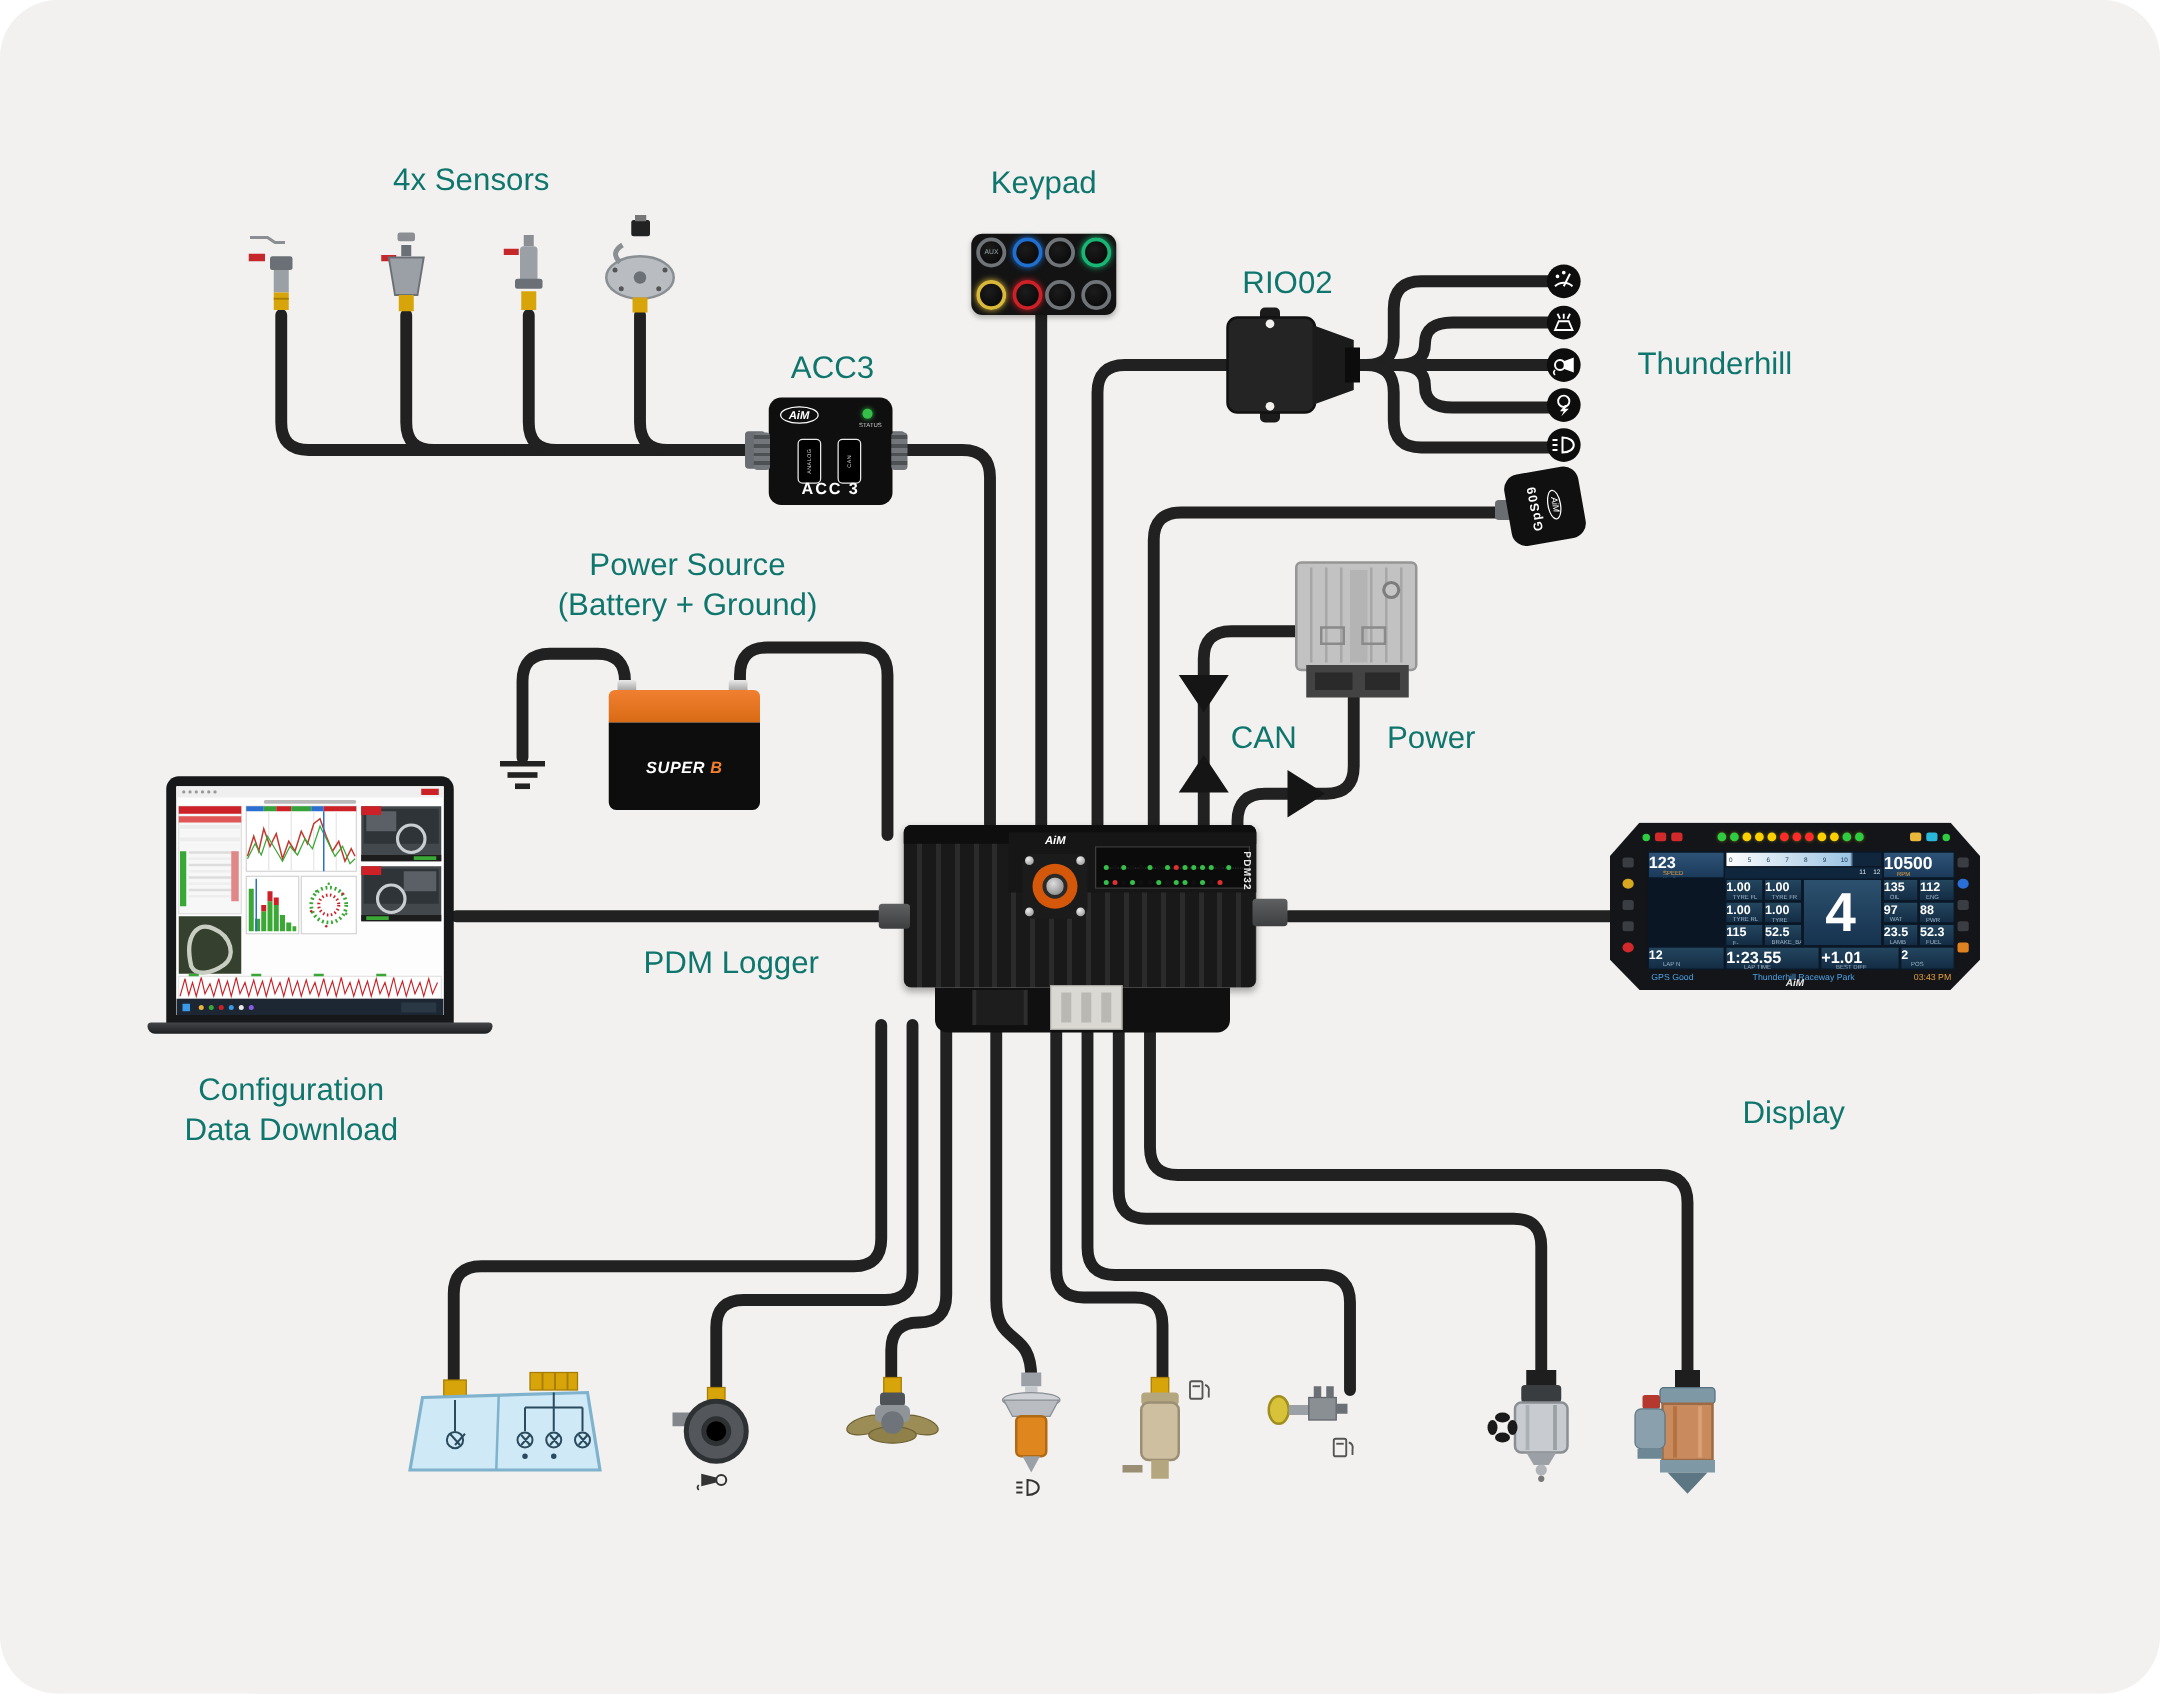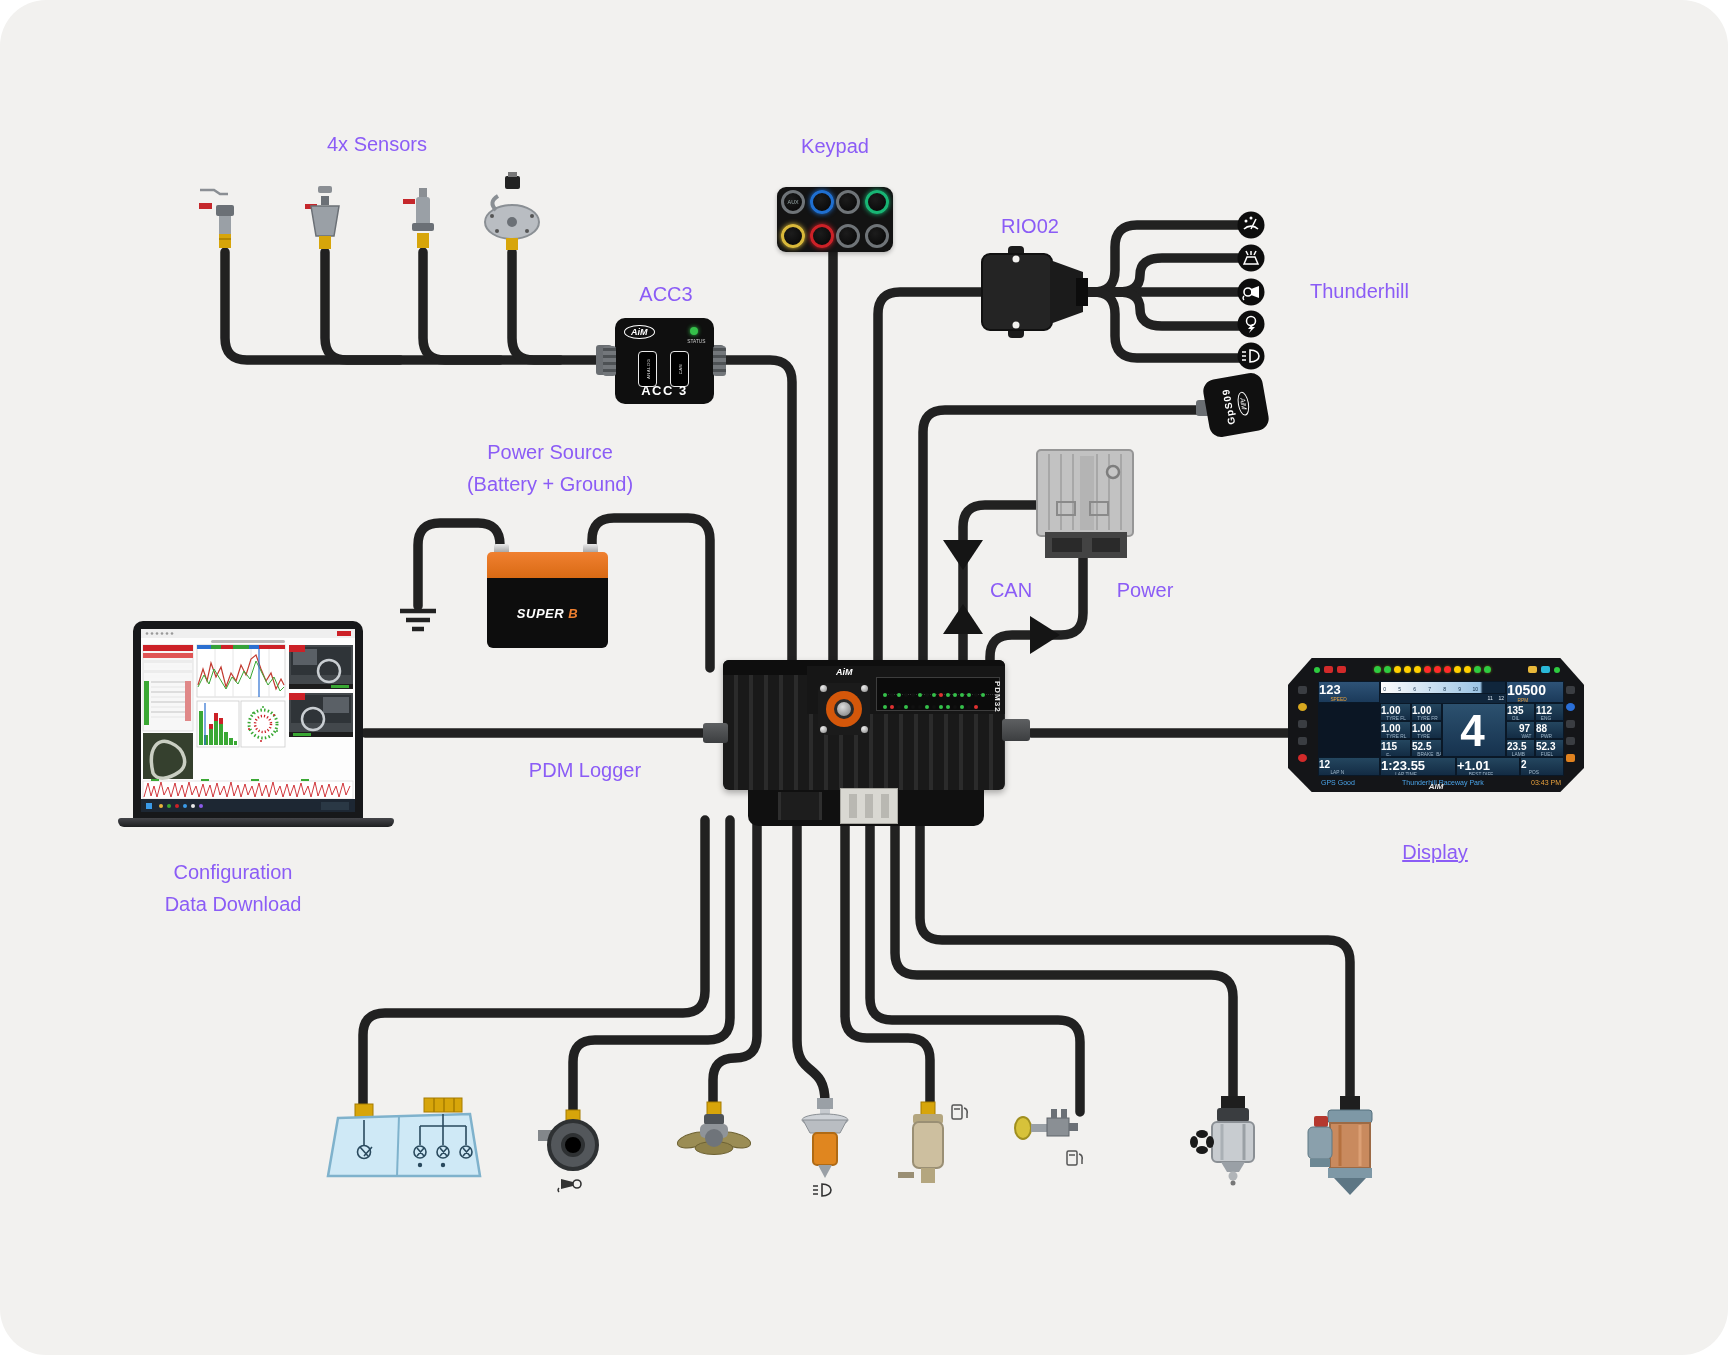--- a/index.html
+++ b/index.html
@@ -1,21 +1,21 @@
 <!DOCTYPE html>
 <html><head>
 <meta charset="utf-8">
 <style>
   html,body{margin:0;padding:0;background:#ffffff;}
   .canvas{position:relative;width:1728px;height:1355px;background:#f2f1ef;border-radius:46px;overflow:hidden;
           font-family:"Liberation Sans",sans-serif;}
   svg{display:block;}
   #wires{position:absolute;left:0;top:0;z-index:1;}
   .dev{position:absolute;z-index:2;}
-  .lbl{position:absolute;z-index:3;color:#8b5cf6;font-size:20px;line-height:32px;text-align:center;}
+  .lbl{position:absolute;z-index:3;color:#0f766e;font-size:25px;line-height:32px;text-align:center;}
   .lbl.left{text-align:left;}
   
   .keypad{left:777px;top:187px;width:116px;height:65px;background:#131313;border-radius:9px;box-shadow:0 2px 4px rgba(0,0,0,.25);}
   .kb{position:absolute;width:24px;height:24px;border-radius:50%;background:radial-gradient(circle at 40% 35%,#1c1c1c,#050505);
       border:3px solid #555;box-sizing:border-box;display:flex;align-items:center;justify-content:center;}
   .kb span{font-size:6px;color:#9aa;transform:scale(.9);}
   
   .acc3{left:615px;top:318px;width:99px;height:86px;background:#0f0f0f;border-radius:10px;}
   .acc3 .brand{position:absolute;left:9px;top:7px;color:#fff;font-style:italic;font-weight:bold;font-size:9px;
                border:1.5px solid #fff;border-radius:50%;padding:1px 6px;}
@@ -384,21 +384,21 @@
   <div>Power Source</div>
   <div>(Battery + Ground)</div>
 </div>
 <div class="lbl" style="left:980px;top:574px;width:62px;">CAN</div>
 <div class="lbl" style="left:1100px;top:574px;width:90px;">Power</div>
 <div class="lbl" style="left:495px;top:754px;width:180px;">PDM Logger</div>
 <div class="lbl" style="left:133px;top:856px;width:200px;">
   <div>Configuration</div>
   <div>Data Download</div>
 </div>
-<div class="lbl" style="left:1370px;top:836px;width:130px;text-decoration:underline;">Display</div>
+<div class="lbl" style="left:1370px;top:874px;width:130px;">Display</div>
 
 <div class="dev keypad">
   <div class="kb" style="left:4px;top:3px;border-color:#6f7478;">
         <span>AUX</span>
       </div>
   <div class="kb" style="left:33px;top:3px;border-color:#1f6fd0;box-shadow:0 0 5px #1f6fd0;"></div>
   <div class="kb" style="left:59px;top:3px;border-color:#6f7478;"></div>
   <div class="kb" style="left:88px;top:3px;border-color:#18b574;box-shadow:0 0 5px #18b574;"></div>
   <div class="kb" style="left:4px;top:37px;border-color:#d9b83a;box-shadow:0 0 5px #d9b83a;"></div>
   <div class="kb" style="left:33px;top:37px;border-color:#cc2127;box-shadow:0 0 5px #cc2127;"></div>
@@ -673,21 +673,21 @@
     </div>
 
     <div class="dcell" style="left:188px;top:22px;width:29px;height:18px;">
       <span class="v">135</span>
           <span class="l">OIL</span>
         </div>
     <div class="dcell" style="left:217px;top:22px;width:29px;height:18px;">
       <span class="v">112</span>
           <span class="l">ENG OIL</span>
         </div>
-    <div class="dcell" style="left:188px;top:40px;width:29px;height:18px;padding-left:12px;">
+    <div class="dcell" style="left:188px;top:40px;width:29px;height:18px;">
       <span class="v">97</span>
           <span class="l">WAT</span>
         </div>
     <div class="dcell" style="left:217px;top:40px;width:29px;height:18px;">
       <span class="v">88</span>
           <span class="l">PWR WAT</span>
         </div>
     <div class="dcell" style="left:188px;top:58px;width:29px;height:18px;">
       <span class="v">23.5</span>
           <span class="l">LAMB</span>

